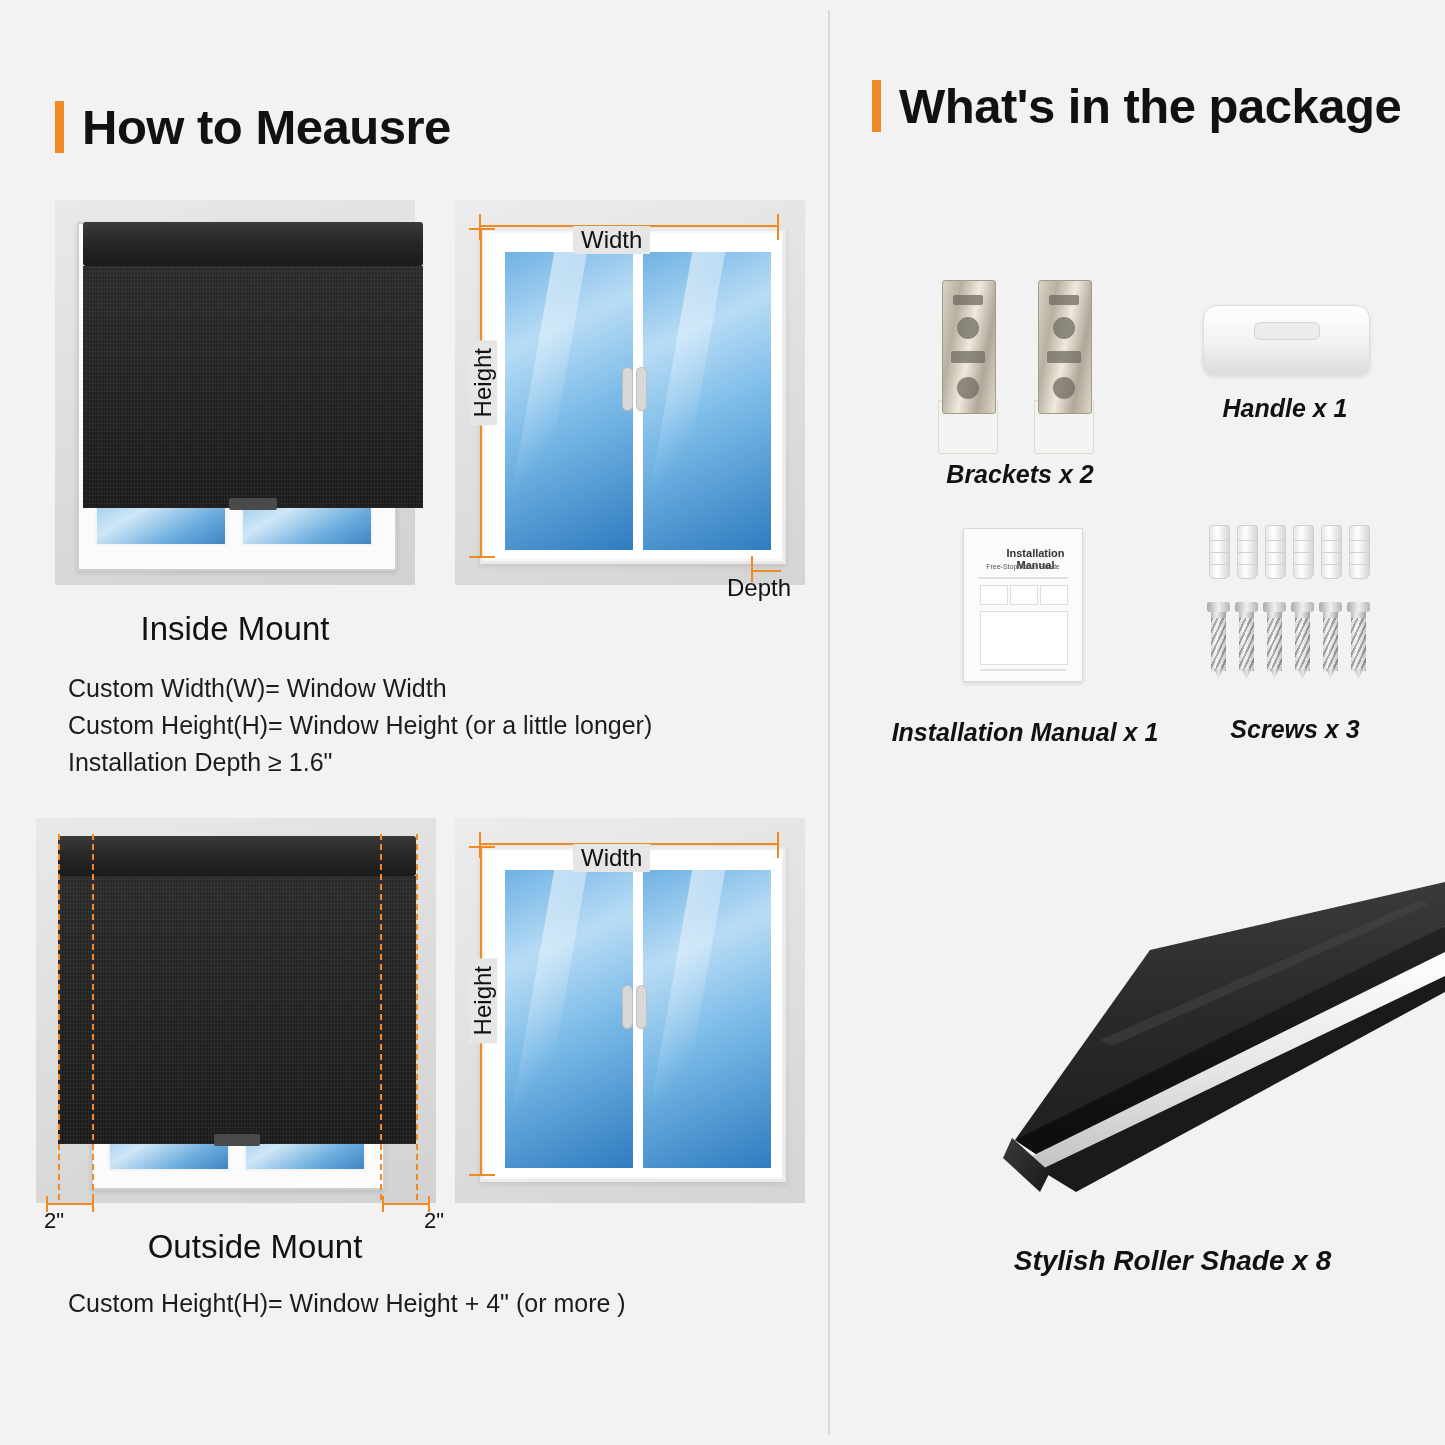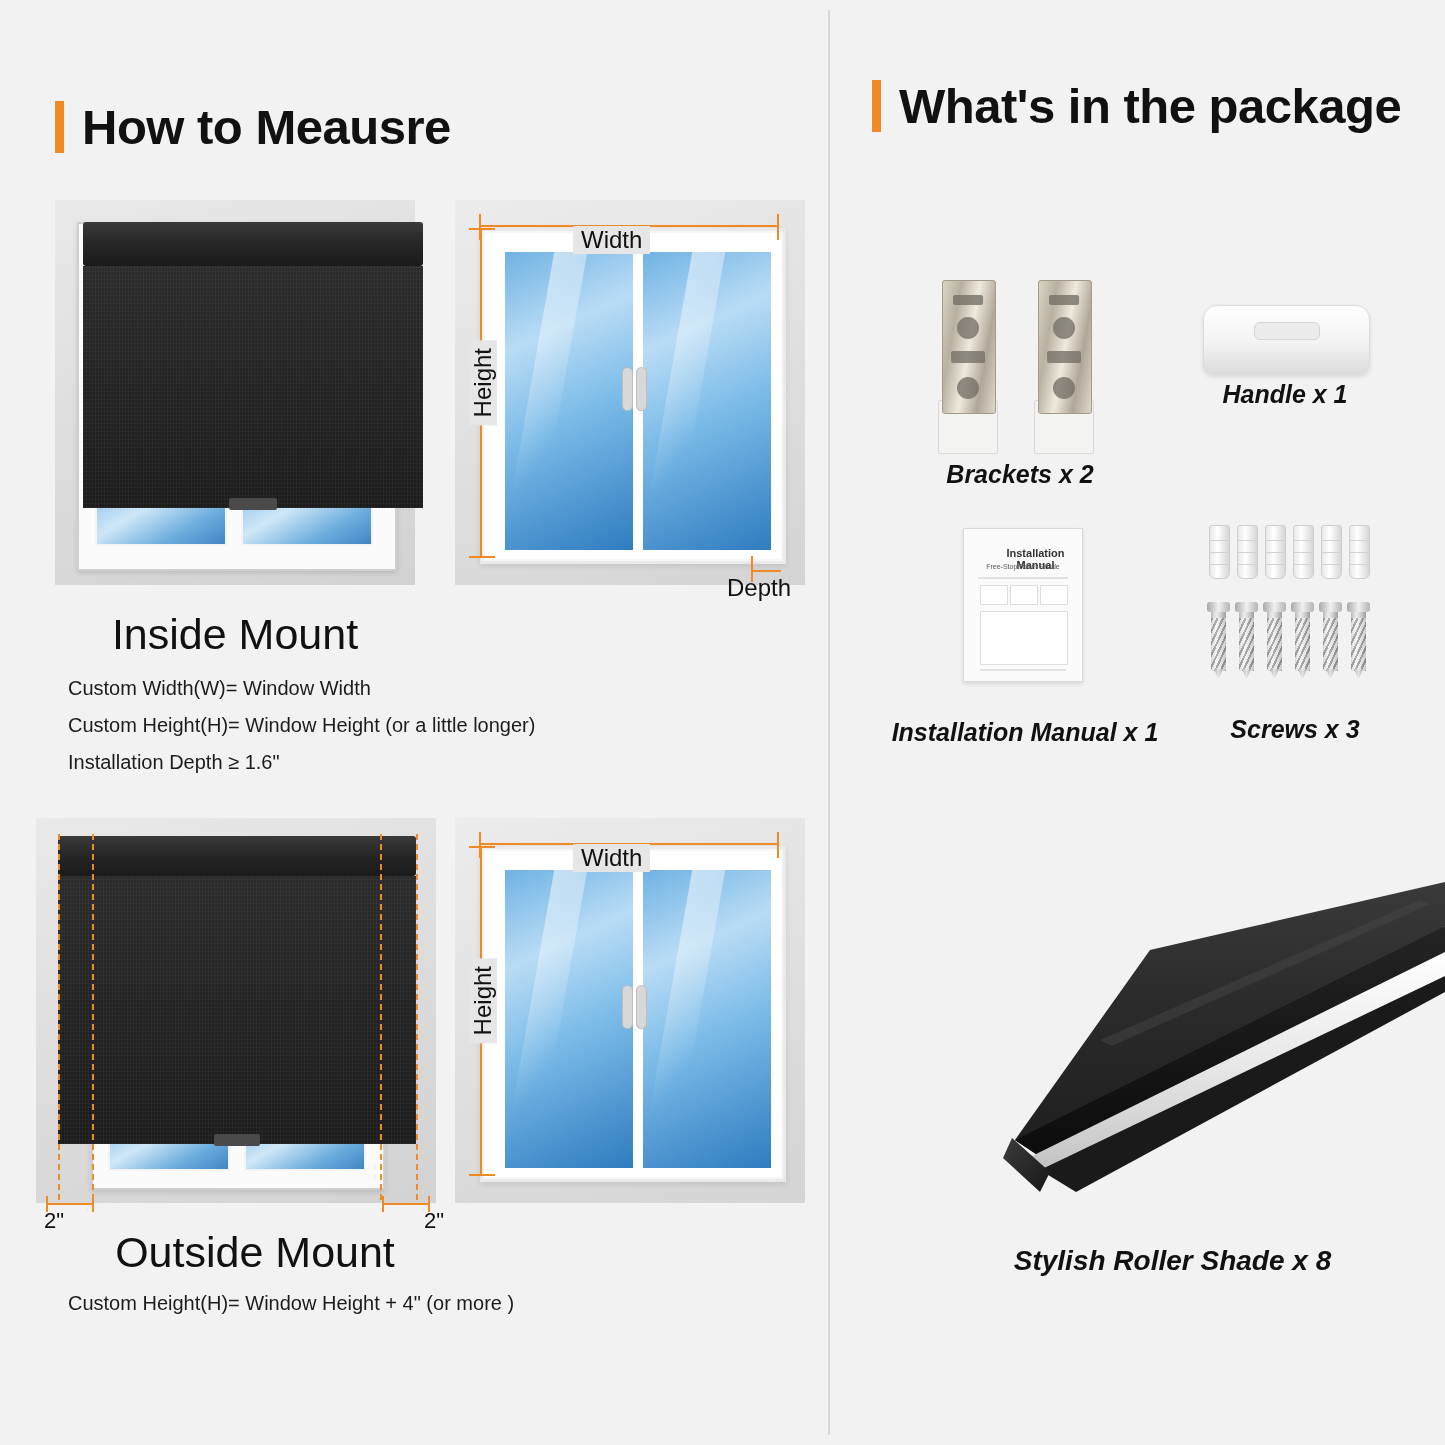--- a/index.html
+++ b/index.html
@@ -18,23 +18,23 @@
     background:#d8d8d8;
   }
 
   
   .heading{position:absolute;display:flex;align-items:center;}
   .heading .bar{width:9px;height:52px;background:#f08a24;margin-right:18px;}
   .heading .txt{font-size:49px;font-weight:bold;color:#111;letter-spacing:-0.5px;white-space:nowrap;}
 
   
   .mount-title{
-    position:absolute;font-size:43px;font-weight:normal;color:#111;text-align:center;
-  }
-  .bullets{position:absolute;font-size:20px;line-height:37px;color:#1c1c1c;}
+    position:absolute;font-size:33px;font-weight:normal;color:#111;text-align:center;
+  }
+  .bullets{position:absolute;font-size:25px;line-height:37px;color:#1c1c1c;}
   .bullets div{white-space:nowrap;}
 
   
   .shade-wrap{position:absolute;}
   .shade-bg{
     position:absolute;inset:0;
     background:linear-gradient(160deg,#e9e9e9 0%,#dedede 45%,#d2d2d2 100%);
   }
   .win-frame{
     position:absolute;background:#fbfbfb;border:2px solid #cfcfcf;border-radius:2px;
@@ -302,21 +302,21 @@
       <div class="slot" style="left:14px;top:36px;width:22px;height:22px;border-radius:50%;"></div>
       <div class="slot" style="left:8px;top:70px;width:34px;height:12px;"></div>
       <div class="slot" style="left:14px;top:96px;width:22px;height:22px;border-radius:50%;"></div>
     </div>
   </div>
   <div class="pkg-label" style="left:880px;top:460px;width:280px;">Brackets x 2</div>
 
   <div class="handle-part" style="left:1203px;top:305px;width:165px;height:68px;">
     <div class="handle-slot" style="left:50px;top:16px;width:64px;height:16px;"></div>
   </div>
-  <div class="pkg-label" style="left:1145px;top:380px;width:280px;font-style:italic;">Handle x 1</div>
+  <div class="pkg-label" style="left:1145px;top:394px;width:280px;font-style:italic;">Handle x 1</div>
 
   <div class="manual" style="left:963px;top:528px;width:118px;height:152px;">
     <div class="m-title" style="top:18px;margin-left:25px;">Installation Manual</div>
     <div class="m-sub" style="top:34px;">Free-Stop Roller Shade</div>
     <div class="m-line" style="left:14px;top:48px;width:90px;"></div>
     <div class="m-box" style="left:16px;top:56px;width:26px;height:18px;"></div>
     <div class="m-box" style="left:46px;top:56px;width:26px;height:18px;"></div>
     <div class="m-box" style="left:76px;top:56px;width:26px;height:18px;"></div>
     <div class="m-box" style="left:16px;top:82px;width:86px;height:52px;"></div>
     <div class="m-line" style="left:16px;top:140px;width:86px;"></div>

